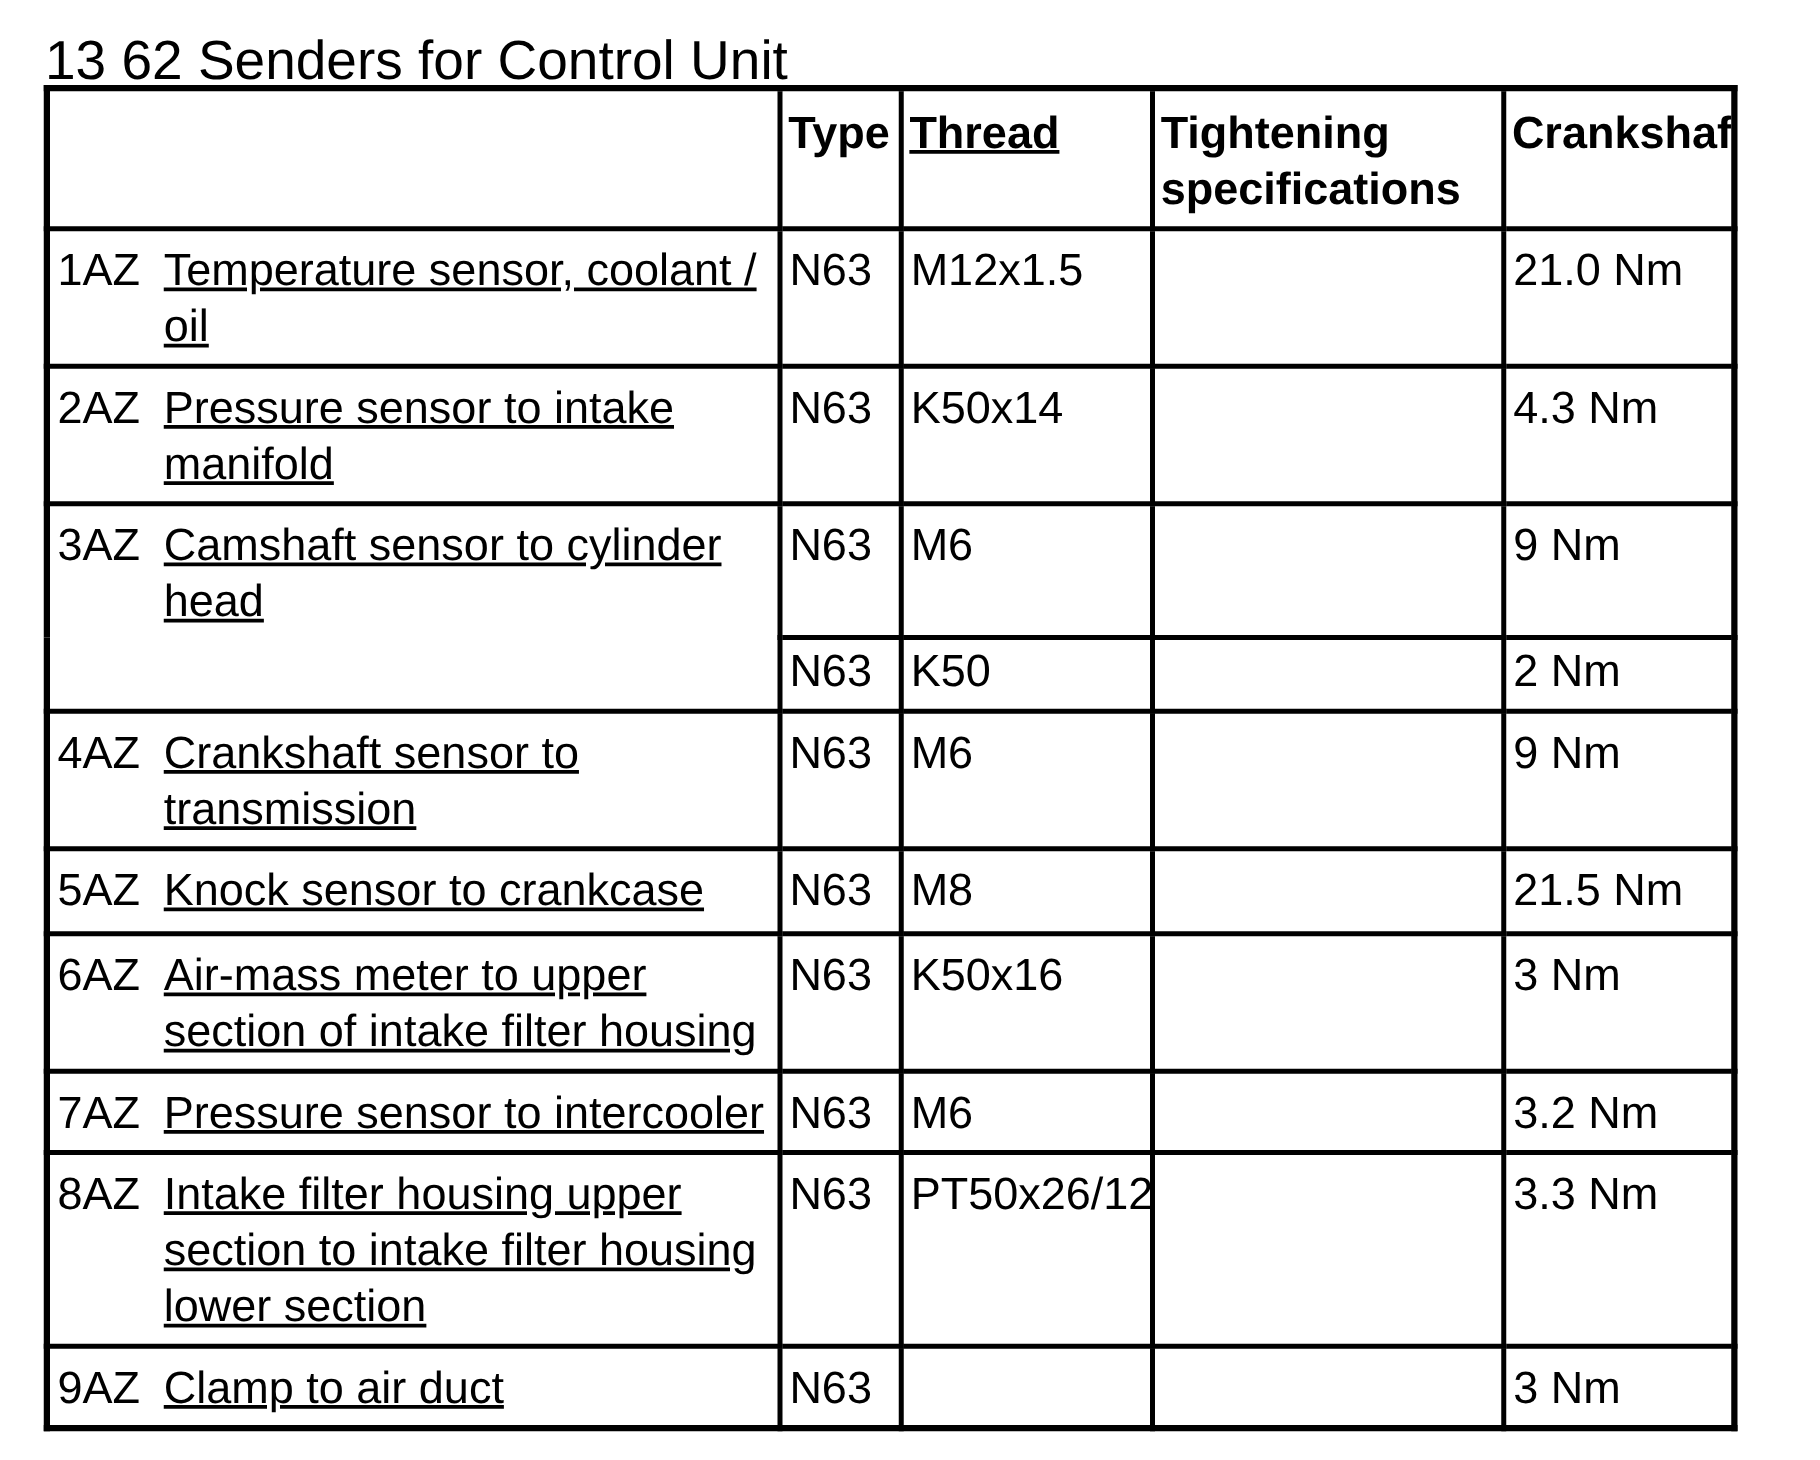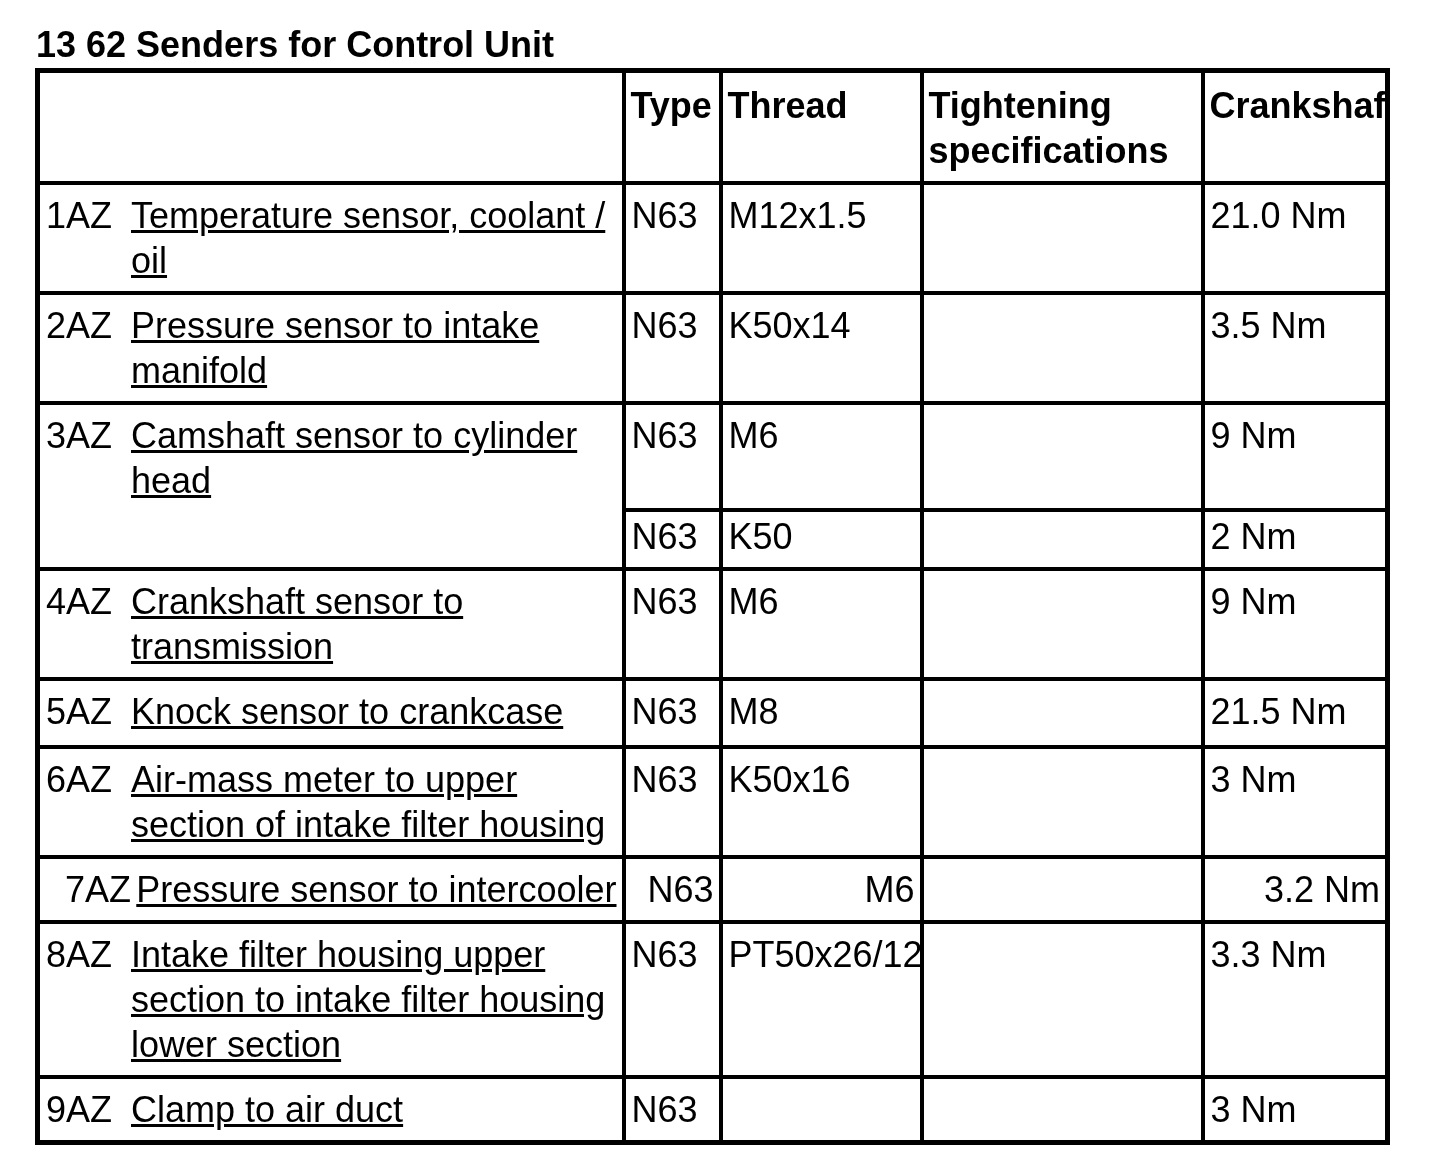--- a/index.html
+++ b/index.html
@@ -10,22 +10,22 @@
     font-family: "Liberation Sans", sans-serif;
     overflow: hidden;
   }
   .page {
     position: relative;
     width: 1456px; height: 1168px;
   }
   .doc-title {
     position: absolute;
     left: 36px; top: 24px;
-    font-size: 36px;
-    font-weight: bold;
+    font-size: 44px;
+    font-weight: normal;
     letter-spacing: 0px;
     white-space: nowrap;
   }
   table.senders-table {
     position: absolute;
     left: 35px; top: 68px;
     border-collapse: collapse;
     table-layout: fixed;
     width: 1350px;
     border: 5px solid #000;
@@ -37,40 +37,40 @@
     vertical-align: top;
     overflow: hidden;
   }
   
   .senders-table thead th {
     font-weight: bold;
     text-align: left;
     padding: 10px 5px 8px 5px;
   }
   th.h-type { text-align: center; padding-left: 0; padding-right: 0; }
-  th.h-thread { padding-left: 14px; }
+  th.h-thread { padding-left: 14px; text-decoration: underline; }
   th.h-tight { padding-left: 24px; }
   th.h-dim { text-align: right; padding-right: 1px; }
   
   .senders-table tbody td {
     padding: 8px 5px 8px 6px;
     font-weight: normal;
   }
   td.item-td { padding: 10px 10px 8px 10px; }
   .item-cell { display: flex; align-items: flex-start; }
   .row-label { width: 85px; flex-shrink: 0; }
   .row-desc { flex: 1; text-decoration: underline; }
   tr.sub td { padding-top: 2px; }
   
   tr.hh   { height: 92px; }
   tr.r105 { height: 105px; }
   tr.r107 { height: 107px; }
   tr.r50  { height: 50px; }
   tr.r68  { height: 68px; }
-  tr.r63  { height: 63px; text-align: right; }
+  tr.r63  { height: 63px; }
   tr.r152 { height: 152px; }
   tr.r62  { height: 62px; }
 </style>
 </head>
 <body>
 
 <div class="page">
 
   <div class="doc-title">13 62 Senders for Control Unit</div>
 
@@ -109,21 +109,21 @@
       <tr class="r105">
         <td class="item-td">
           <div class="item-cell">
             <span class="row-label">2AZ</span>
             <span class="row-desc">Pressure sensor to intake manifold</span>
           </div>
         </td>
         <td>N63</td>
         <td>K50x14</td>
         <td></td>
-        <td>3.5 Nm</td>
+        <td>4.3 Nm</td>
       </tr>
 
       <tr class="r107">
         <td class="item-td" rowspan="2">
           <div class="item-cell">
             <span class="row-label">3AZ</span>
             <span class="row-desc">Camshaft sensor to cylinder head</span>
           </div>
         </td>
         <td>N63</td>

